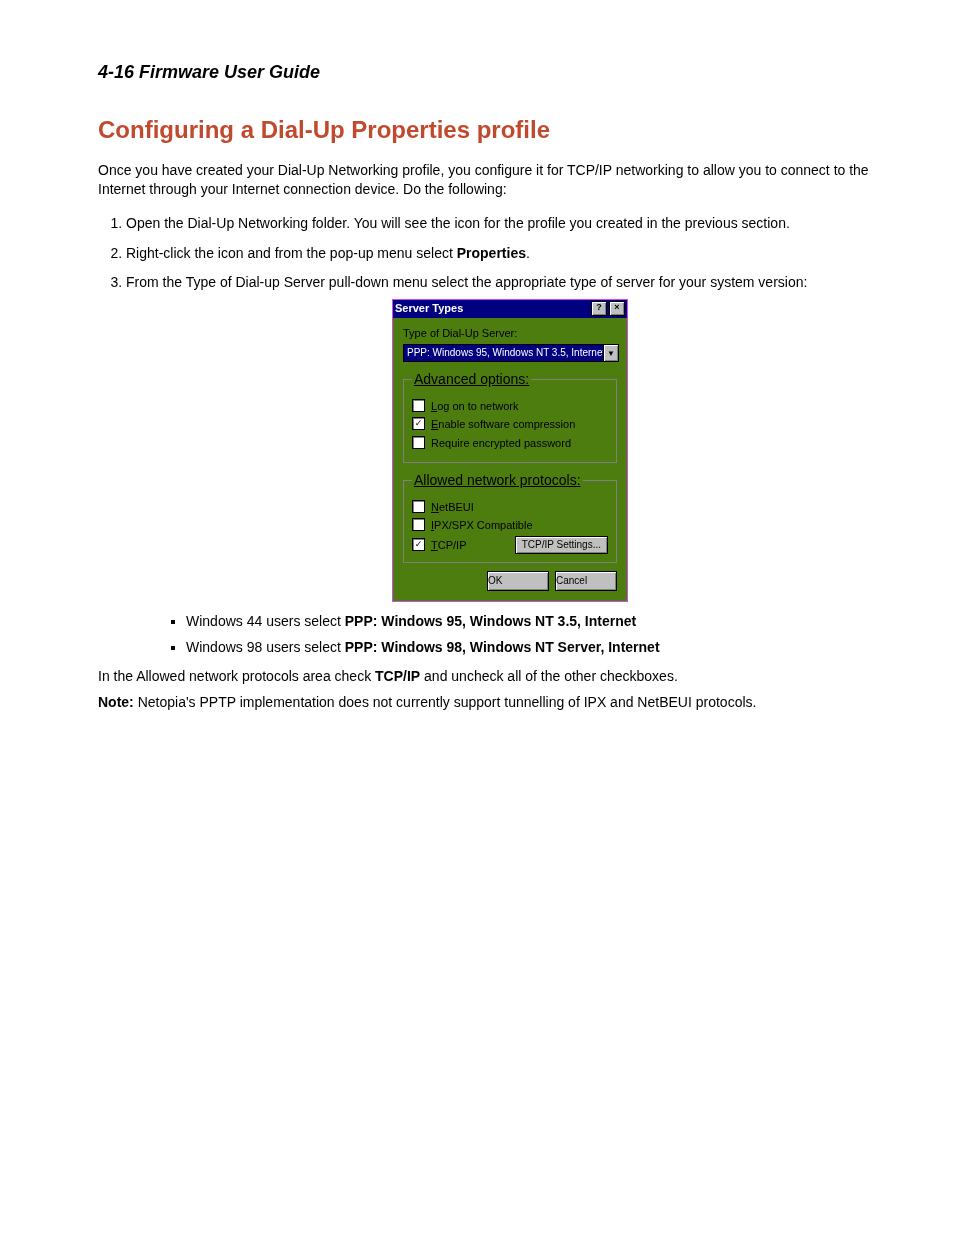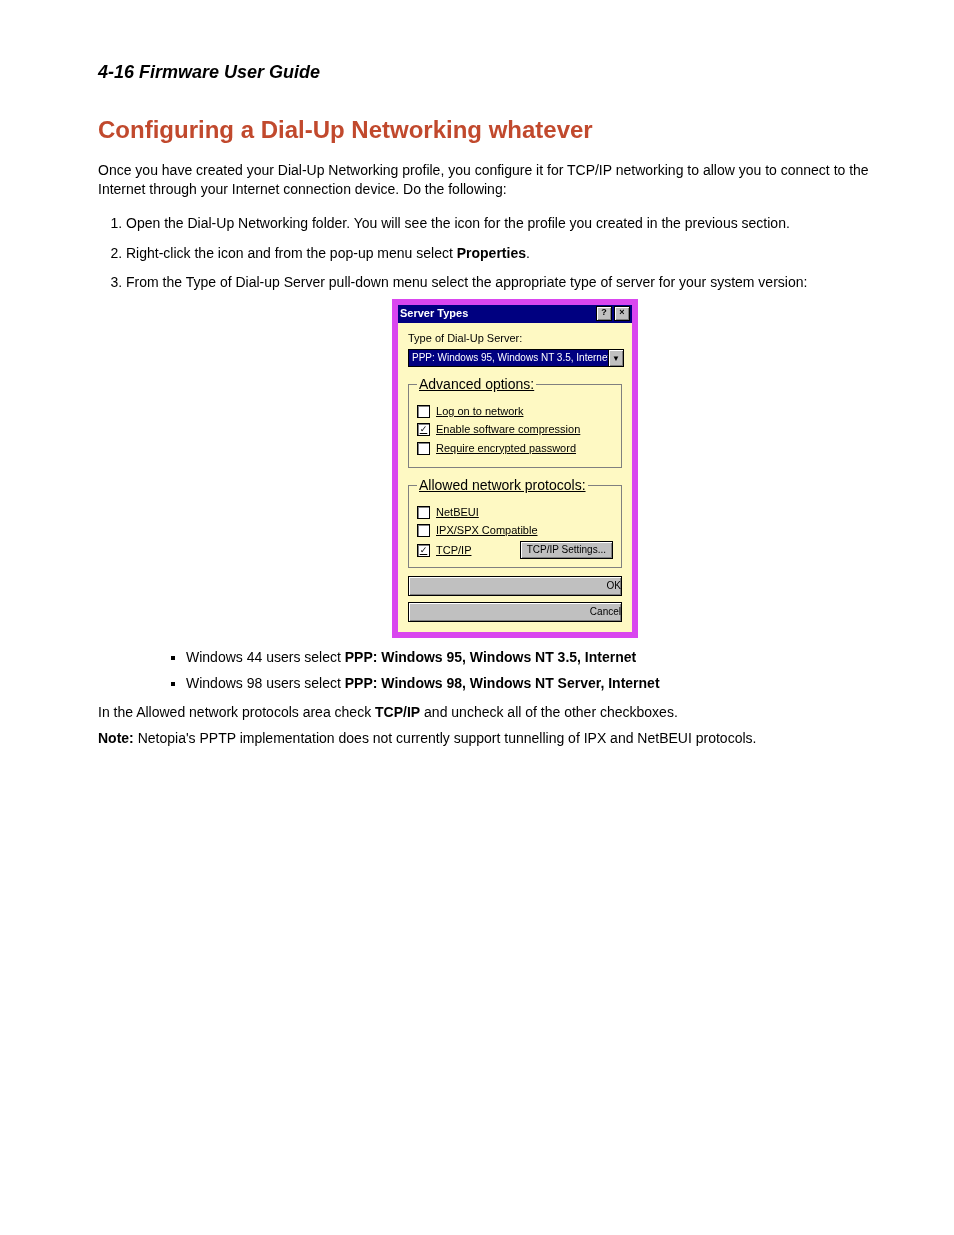--- a/index.html
+++ b/index.html
@@ -40,22 +40,22 @@
     margin: 6px 0 8px 0;
   }
   ul.sub-bullets li { margin-bottom: 6px; }
   .para { margin: 6px 0; }
   .bold { font-weight: 700; }
 
   
   .dialog-wrap {
     width: 234px;
     margin: 6px 0 10px 266px;
-    border: 6px solid #d946ef;
-    background: #fef9c3;
+    border: 1px solid #d946ef;
+    background: #4d7c0f;
     font-family: Tahoma, "MS Sans Serif", Arial, sans-serif;
     font-size: 11px;
     color: #000;
   }
   .titlebar {
     background: #000080;
     color: #fff;
     display: flex;
     align-items: center;
     padding: 1px 2px;
@@ -100,50 +100,50 @@
     box-shadow: inset 1px 1px 0 #fff, inset -1px -1px 0 #808080;
     display: flex; align-items: center; justify-content: center;
     font-size: 8px;
   }
   fieldset.grp {
     border: 1px solid #808080;
     margin: 0 0 8px 0;
     padding: 6px 8px 8px 8px;
   }
   fieldset.grp legend { font-size: 14px; padding: 0 2px; text-decoration: underline; }
-  .chk-row { display: flex; align-items: center; margin: 3px 0; text-decoration: underline; }
+  .chk-row { display: flex; align-items: flex-start; margin: 3px 0; }
   .chk {
     width: 11px; height: 11px;
     border: 1px solid #000;
     background: #fff;
     margin-right: 6px;
     box-shadow: inset 1px 1px 0 #808080;
     display: flex; align-items: center; justify-content: center;
     font-size: 9px; line-height: 9px;
   }
   .u { text-decoration: underline; }
   .proto-row { display: flex; align-items: center; justify-content: space-between; }
   .win-btn {
     background: #c0c0c0;
     border: 1px solid #000;
     box-shadow: inset 1px 1px 0 #fff, inset -1px -1px 0 #808080;
     font-size: 10px;
     padding: 1px 6px;
     min-width: 78px;
-    text-align: right;
-  }
-  .btn-row { display: flex; justify-content: flex-end; gap: 6px; margin-top: 4px; flex-direction: column; }
+    text-align: left;
+  }
+  .btn-row { display: flex; justify-content: flex-end; gap: 6px; margin-top: 4px; }
   .btn-row .win-btn { min-width: 60px; padding: 2px 0; }
 </style>
 </head>
 <body>
 
 <div class="page-header">4-16  Firmware User Guide</div>
 
-<h1 class="section-title">Configuring a Dial-Up Networking whatever</h1>
+<h1 class="section-title">Configuring a Dial-Up Properties profile</h1>
 
 <p class="intro">Once you have created your Dial-Up Networking profile, you configure it for TCP/IP networking to allow you to connect to the Internet through your Internet connection device. Do the following:</p>
 
 <ol class="steps">
   <li>
     <p>Open the Dial-Up Networking folder. You will see the icon for the profile you created in the previous section.</p>
   </li>
   <li>
     <span>Right-click the icon and from the pop-up menu select </span><span class="bold">Properties</span><span>.</span>
   </li>

